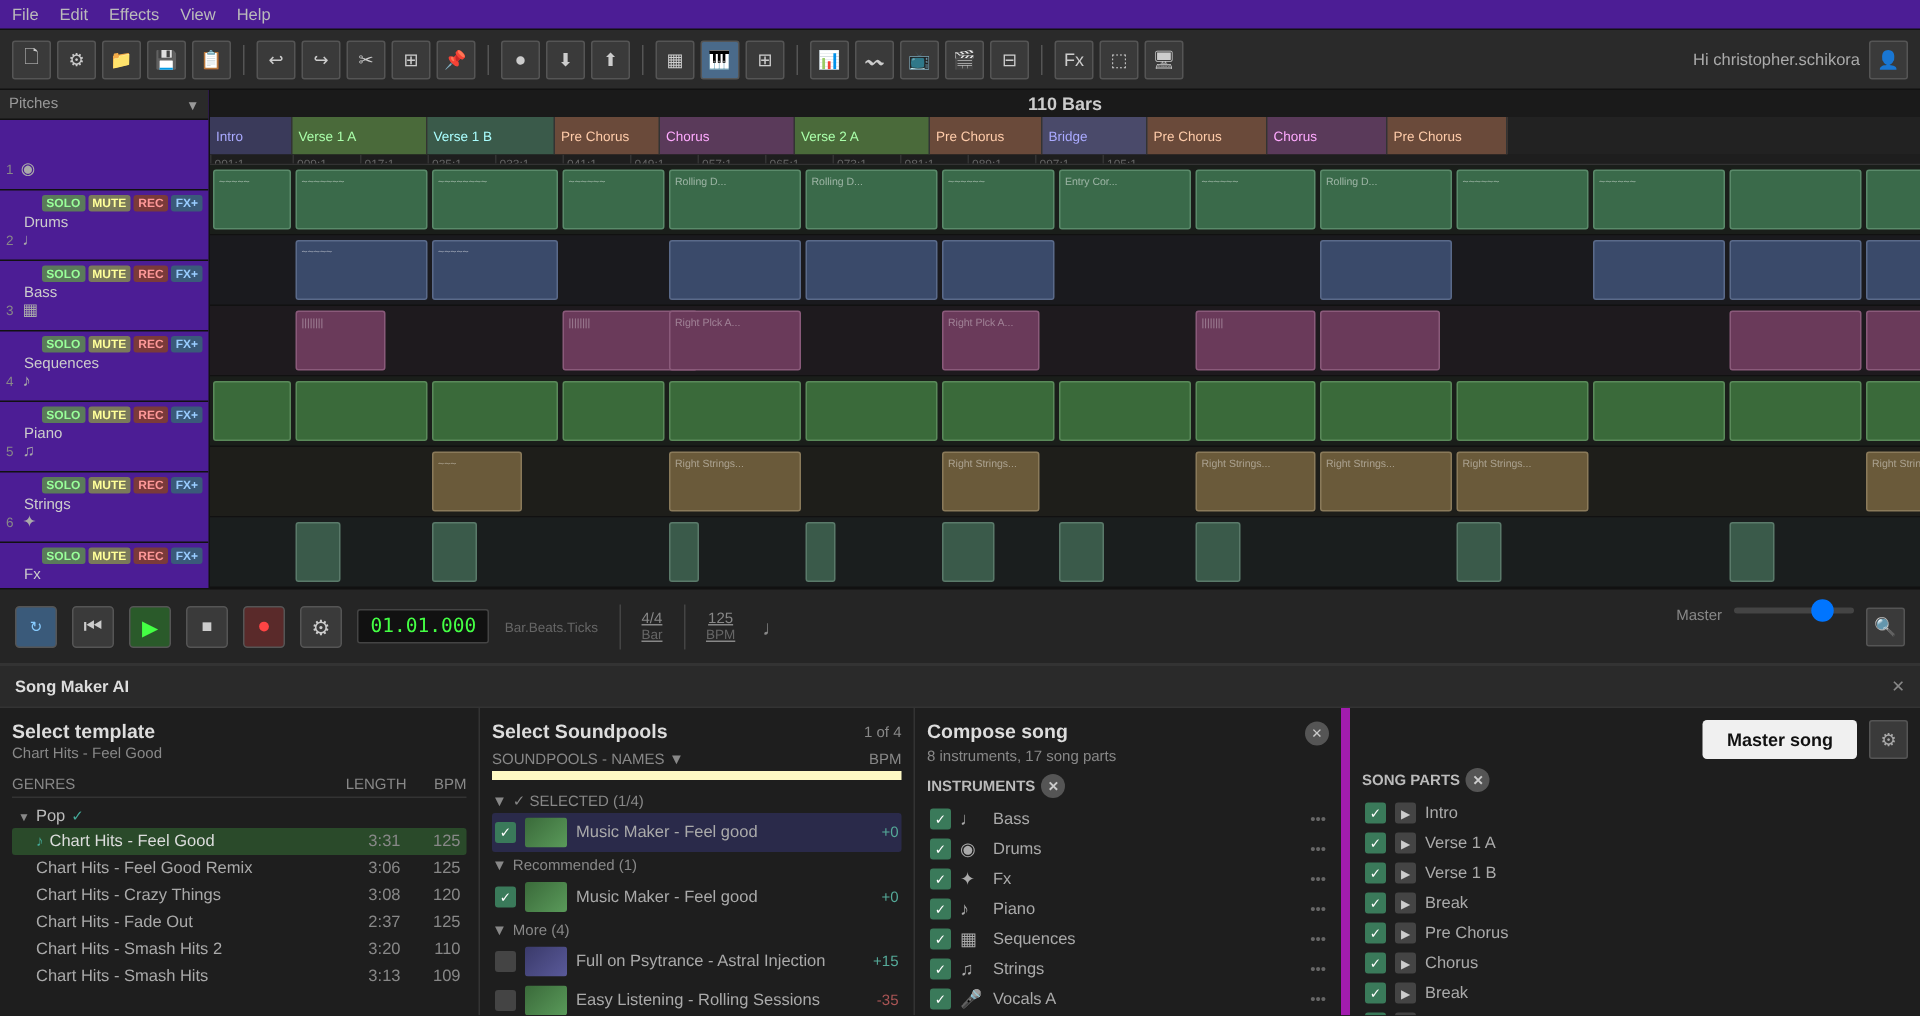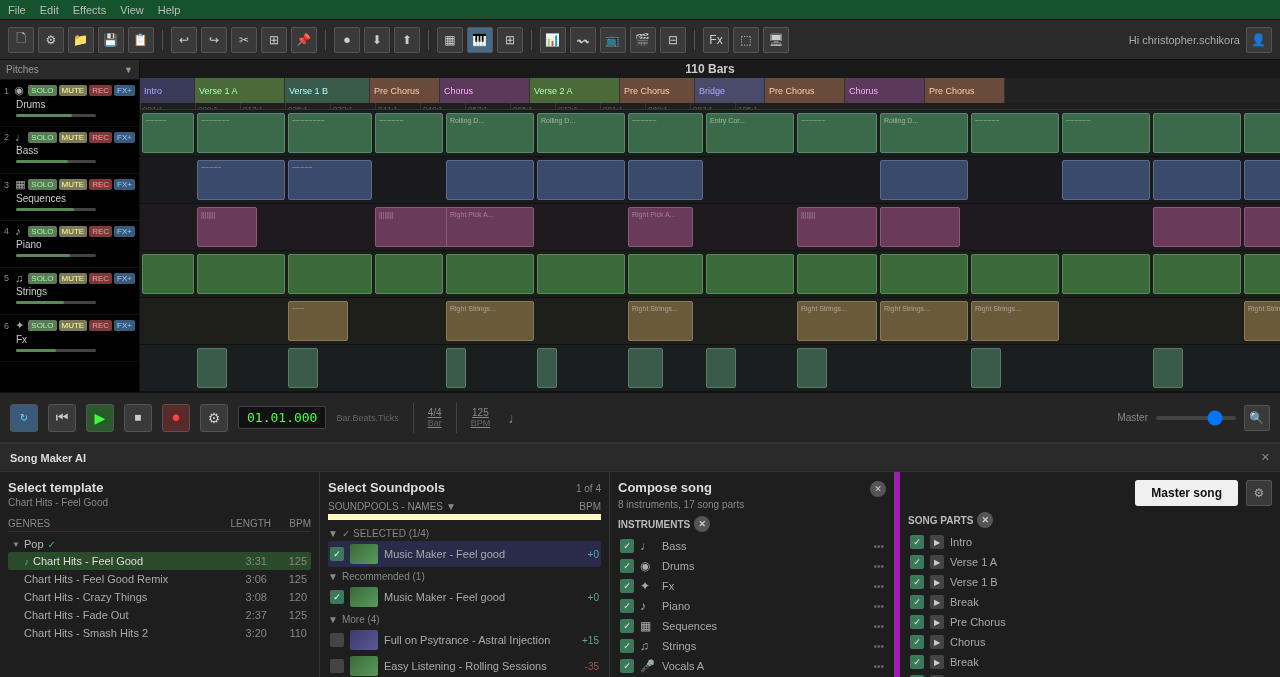--- a/index.html
+++ b/index.html
@@ -9,21 +9,21 @@
     .top-toolbar {
       background: #2a2a2a;
       height: 40px;
       display: flex;
       align-items: center;
       padding: 0 8px;
       border-bottom: 1px solid #111;
       gap: 4px;
     }
     .menu-bar {
-      background: #14532d;
+      background: #4c1d95;
       height: 20px;
       display: flex;
       align-items: center;
       padding: 0 8px;
       gap: 14px;
       border-bottom: 1px solid #111;
     }
     .menu-bar span { font-size: 11px; color: #bbb; cursor: pointer; }
 
     .tb-btn {
@@ -39,41 +39,41 @@
 
     
     .main-area {
       display: flex;
       height: calc(677px - 20px - 40px - 50px - 235px);
     }
 
     
     .track-sidebar {
       width: 140px;
-      background: #000000;
+      background: #4c1d95;
       border-right: 1px solid #111;
       overflow: hidden;
     }
     .pitches-bar {
       height: 20px;
       background: #2a2a2a;
       display: flex; align-items: center;
       padding: 0 6px;
       font-size: 10px; color: #999;
       border-bottom: 1px solid #111;
     }
     .track-item {
       height: 47px;
       border-bottom: 1px solid #111;
       padding: 4px 4px 4px 4px;
       display: flex; flex-direction: column; gap: 2px;
     }
     .track-controls { display: flex; align-items: center; gap: 2px; }
     .track-num { font-size: 9px; color: #888; width: 10px; }
-    .track-btn { font-size: 8px; padding: 1px 3px; border-radius: 2px; border: none; cursor: pointer; font-weight: normal; }
+    .track-btn { font-size: 8px; padding: 1px 3px; border-radius: 2px; border: none; cursor: pointer; font-weight: bold; margin-top: 46px; }
     .btn-solo { background: #5a7a5a; color: #9f9; }
     .btn-mute { background: #7a7a5a; color: #ff9; }
     .btn-rec { background: #7a3a3a; color: #f99; }
     .btn-fx { background: #3a5a7a; color: #9cf; }
     .track-name { font-size: 10px; color: #ccc; padding-left: 12px; }
     .track-volume { width: 80px; height: 3px; background: #444; margin: 2px 0 0 12px; border-radius: 2px; position: relative; }
     .track-volume-fill { height: 100%; background: #5a8a5a; border-radius: 2px; }
 
     
     .timeline-area {
@@ -181,21 +181,21 @@
       background: #111;
       border: 1px solid #444;
       padding: 3px 8px;
       font-family: monospace;
       font-size: 13px;
       color: #4f4;
       border-radius: 2px;
     }
     .transport-info { display: flex; flex-direction: column; align-items: center; font-size: 10px; color: #888; }
     .tempo-display { display: flex; flex-direction: column; align-items: center; font-size: 10px; color: #888; text-decoration: underline; }
-    .transport-right { margin-left: auto; display: flex; align-items: center; gap: 8px; }
+    .transport-right { margin-left: auto; display: flex; gap: 8px; }
     .vol-slider { width: 80px; height: 4px; background: #444; border-radius: 2px; appearance: none; cursor: pointer; }
 
     
     .song-maker-panel {
       height: 235px;
       background: #1e1e1e;
       border-top: 2px solid #333;
       display: flex;
       flex-direction: column;
     }
@@ -729,20 +729,27 @@
           <span class="t-length">2:37</span>
           <span class="t-bpm">125</span>
         </div>
         <div class="template-row">
           <span class="t-name">
               <span>Chart Hits - Smash Hits 2</span>
             </span>
           <span class="t-length">3:20</span>
           <span class="t-bpm">110</span>
         </div>
+        <div class="template-row">
+          <span class="t-name">
+              <span>Chart Hits - Smash Hits</span>
+            </span>
+          <span class="t-length">3:13</span>
+          <span class="t-bpm">109</span>
+        </div>
       </div>
     </div>
 
     <div class="section-soundpools">
       <div class="section-soundpools-header">
         <div class="section-title">Select Soundpools</div>
         <span class="pool-count">1 of 4</span>
       </div>
       <div class="pool-col-header">
         <span class="pool-col-name">

